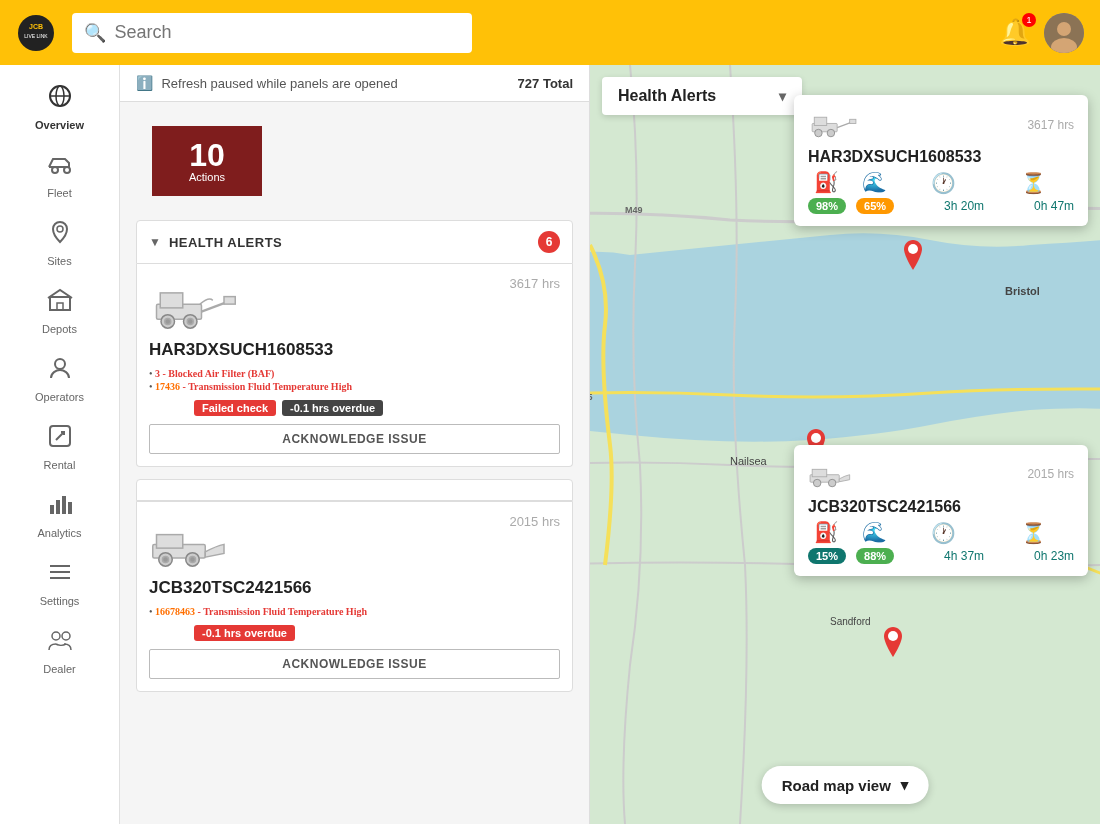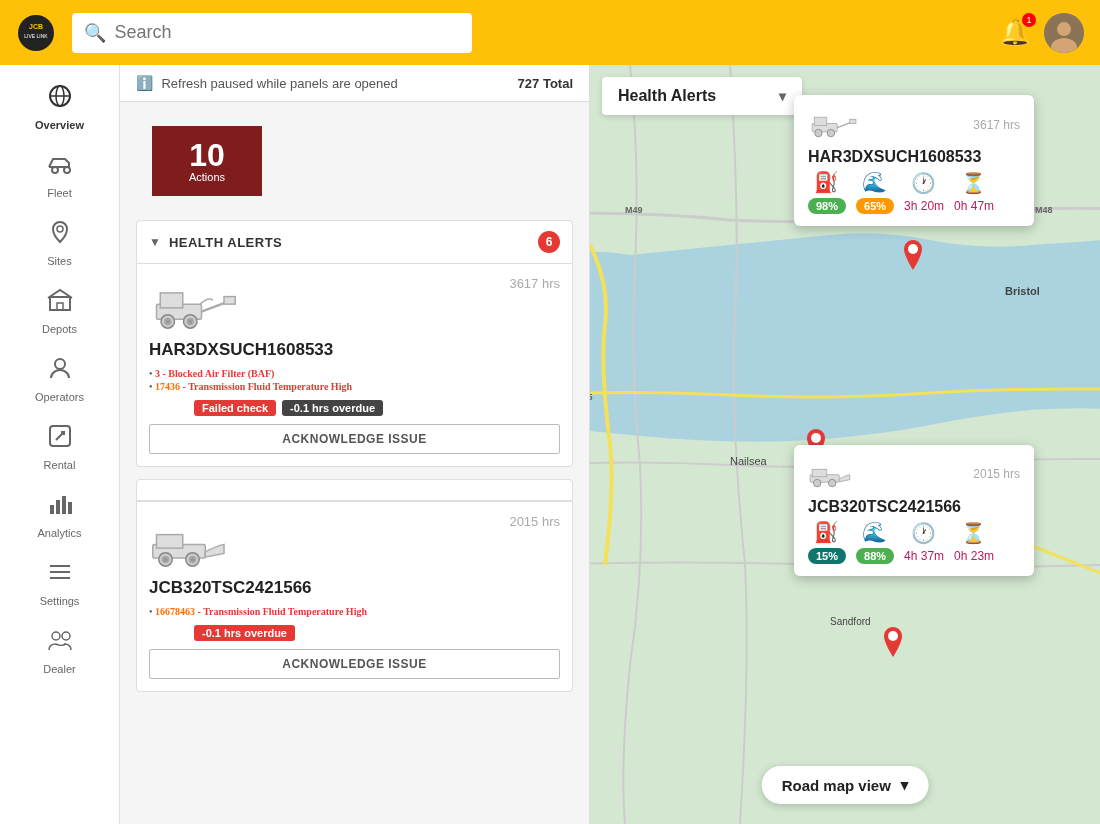--- a/index.html
+++ b/index.html
@@ -209,21 +209,21 @@
     .map-card-icons { display: flex; gap: 10px; align-items: center; margin-top: 4px; }
     .map-stat { display: flex; flex-direction: column; align-items: center; gap: 4px; }
     .map-stat-icon { font-size: 20px; color: #555; }
     .map-stat-badge {
       font-size: 11px; font-weight: bold;
       padding: 2px 8px; border-radius: 10px; color: white;
     }
     .badge-green { background: #4caf50; }
     .badge-amber { background: #FF9800; }
     .badge-red { background: #0f766e; }
-    .map-stat-time { font-size: 12px; color: #be185d; }
+    .map-stat-time { font-size: 12px; color: #0f766e; margin-left: 40px; }
 
     
     .map-pin {
       position: absolute;
       width: 24px; height: 30px;
       cursor: pointer;
     }
     .map-pin svg { width: 24px; height: 30px; }
 
     

